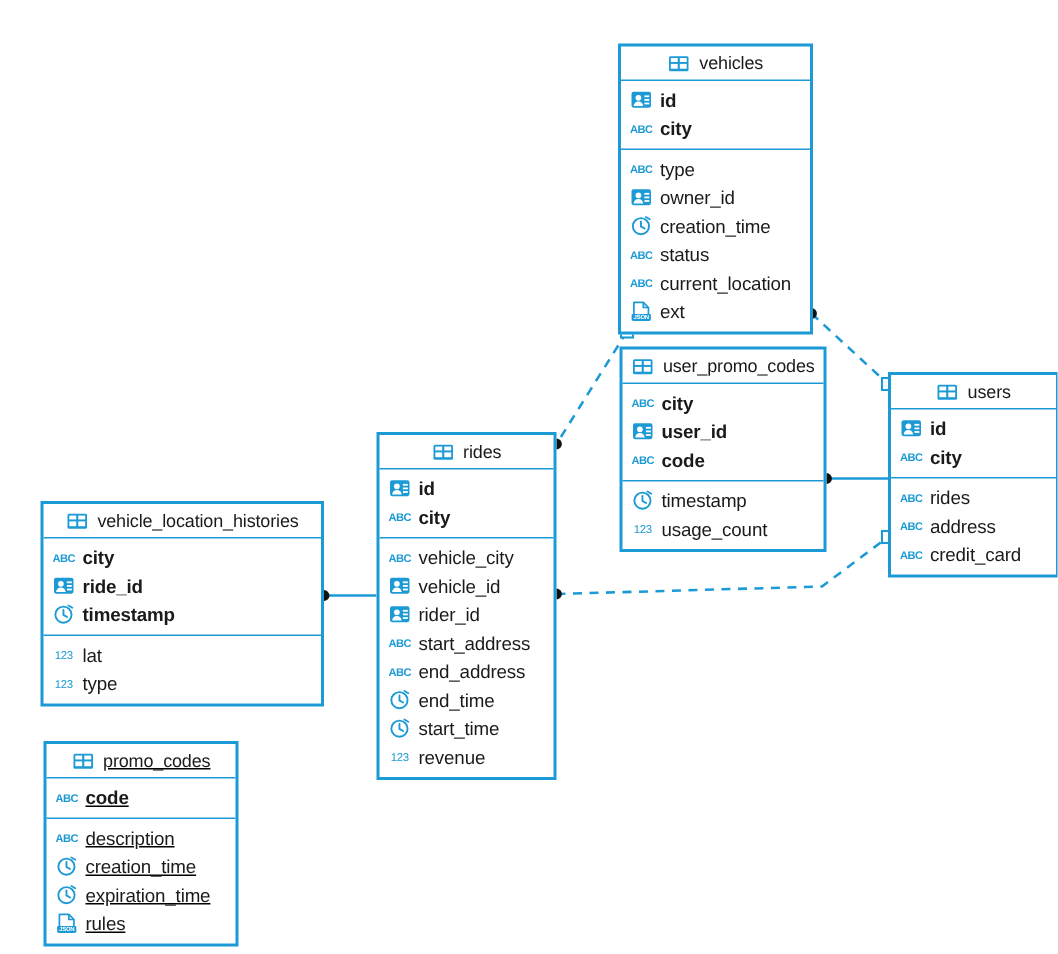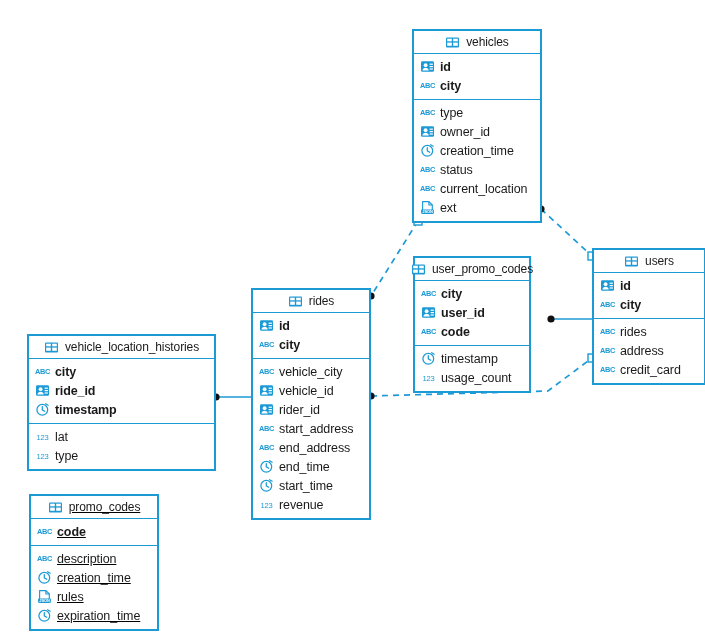--- a/index.html
+++ b/index.html
@@ -251,21 +251,21 @@
           <div class="field">
             <span class="ico">
               <svg viewBox="0 0 15 15" xmlns="http://www.w3.org/2000/svg">
                 <text x="7.5" y="10.4" font-family="Liberation Sans, sans-serif" font-size="7.4" font-weight="bold" fill="#1c9ad6" text-anchor="middle" letter-spacing="-0.3">ABC</text>
               </svg>
             </span>
             <span class="field-name">credit_card</span>
           </div>
         </div>
       </div>
-      <div class="entity" style="left: 413px; top: 256px; width: 118px;">
+      <div class="entity" style="left: 413px; top: 231px; width: 138px;">
         <div class="ent-header">
           <span class="ico">
             <svg viewBox="0 0 15 15" xmlns="http://www.w3.org/2000/svg">
               <rect x="1" y="2.5" width="13" height="10" rx="1" fill="#1c9ad6"></rect>
               <rect x="2.2" y="3.7" width="4.6" height="2.6" fill="#fff"></rect>
               <rect x="8.2" y="3.7" width="4.6" height="2.6" fill="#fff"></rect>
               <rect x="2.2" y="7.6" width="4.6" height="3.2" fill="#fff"></rect>
               <rect x="8.2" y="7.6" width="4.6" height="3.2" fill="#fff"></rect>
             </svg>
           </span>
@@ -543,34 +543,34 @@
                 <circle cx="7.3" cy="7.8" r="5.4" fill="none" stroke="#1c9ad6" stroke-width="1.25"></circle>
                 <path d="M7.3 4.6V7.9L9.7 9.3" fill="none" stroke="#1c9ad6" stroke-width="1.25" stroke-linecap="round"></path>
                 <path d="M10.6 1.7l2.6 1.5" stroke="#1c9ad6" stroke-width="1.2" stroke-linecap="round"></path>
               </svg>
             </span>
             <span class="field-name">creation_time</span>
           </div>
           <div class="field">
             <span class="ico">
               <svg viewBox="0 0 15 15" xmlns="http://www.w3.org/2000/svg">
+                <circle cx="7.3" cy="7.8" r="5.4" fill="none" stroke="#1c9ad6" stroke-width="1.25"></circle>
+                <path d="M7.3 4.6V7.9L9.7 9.3" fill="none" stroke="#1c9ad6" stroke-width="1.25" stroke-linecap="round"></path>
+                <path d="M10.6 1.7l2.6 1.5" stroke="#1c9ad6" stroke-width="1.2" stroke-linecap="round"></path>
+              </svg>
+            </span>
+            <span class="field-name">expiration_time</span>
+          </div>
+          <div class="field">
+            <span class="ico">
+              <svg viewBox="0 0 15 15" xmlns="http://www.w3.org/2000/svg">
                 <path d="M2.6 1.6h6.3l3.4 3.4v8.4H2.6z" fill="#fff" stroke="#1c9ad6" stroke-width="1.15" stroke-linejoin="round"></path>
                 <path d="M8.9 1.6v3.4h3.4" fill="none" stroke="#1c9ad6" stroke-width="1.15" stroke-linejoin="round"></path>
                 <rect x="1.1" y="9.4" width="12.8" height="4.4" rx="0.7" fill="#1c9ad6"></rect>
                 <text x="7.5" y="12.9" font-family="Liberation Sans, sans-serif" font-size="4" font-weight="bold" fill="#fff" text-anchor="middle" letter-spacing="-0.15">JSON</text>
               </svg>
             </span>
             <span class="field-name">rules</span>
-          </div>
-          <div class="field">
-            <span class="ico">
-              <svg viewBox="0 0 15 15" xmlns="http://www.w3.org/2000/svg">
-                <circle cx="7.3" cy="7.8" r="5.4" fill="none" stroke="#1c9ad6" stroke-width="1.25"></circle>
-                <path d="M7.3 4.6V7.9L9.7 9.3" fill="none" stroke="#1c9ad6" stroke-width="1.25" stroke-linecap="round"></path>
-                <path d="M10.6 1.7l2.6 1.5" stroke="#1c9ad6" stroke-width="1.2" stroke-linecap="round"></path>
-              </svg>
-            </span>
-            <span class="field-name">expiration_time</span>
           </div>
         </div>
       </div>
     </div>
 </div>
 
 </body></html>

